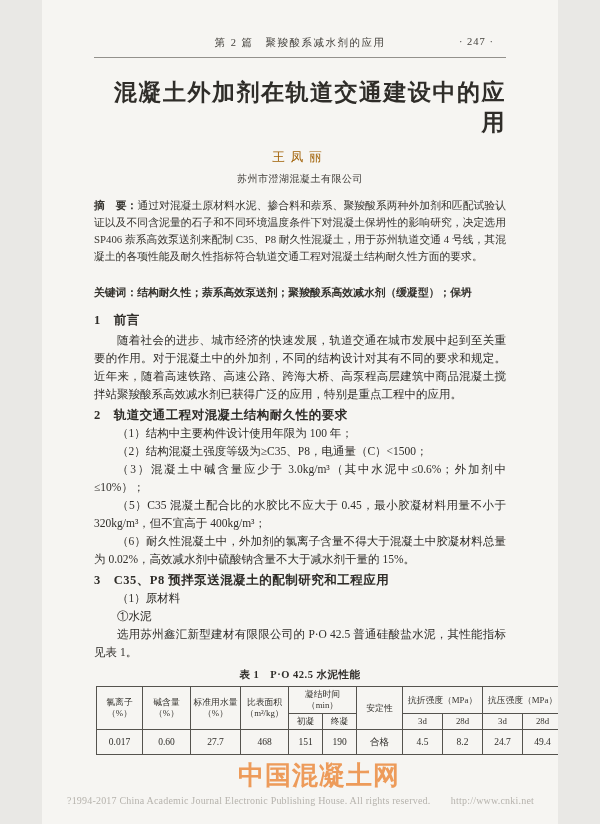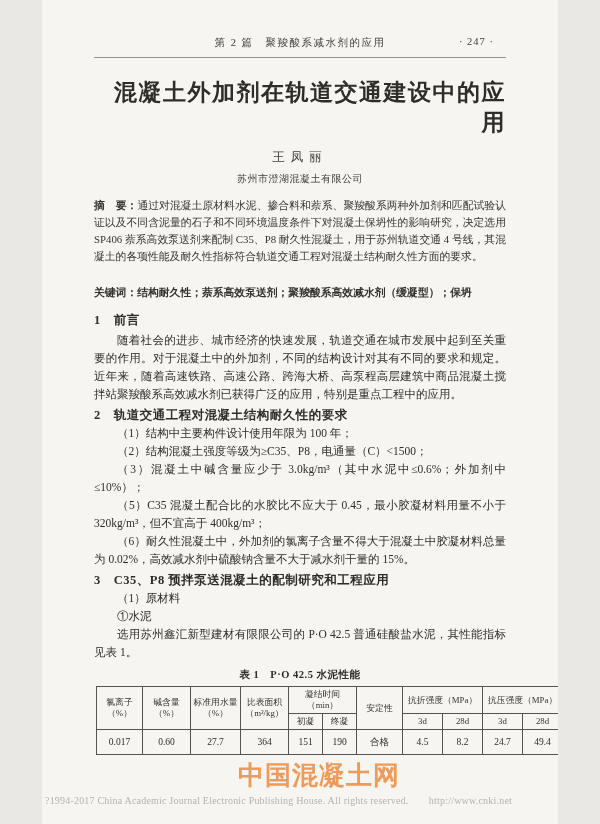--- a/index.html
+++ b/index.html
@@ -10,21 +10,21 @@
     font-family:"Liberation Serif","DejaVu Serif",serif;
   }
   
   .running-header { position:relative; height:14px; font-size:10.5px; color:#403e39; }
   .rh-chapter { position:absolute; left:0; right:0; text-align:center; letter-spacing:1.5px; }
   .rh-pageno { position:absolute; right:12px; top:0; letter-spacing:1px; }
   .header-rule { height:1px; background:#93918c; margin-top:7px; }
 
   
   .title { font-size:23px; font-weight:bold; text-align:right; margin:20px 0 0; letter-spacing:1.5px; line-height:30px; }
-  .author { text-align:center; font-size:12.5px; margin-top:11px; letter-spacing:6px; color:#404040; }
+  .author { text-align:center; font-size:12.5px; margin-top:11px; letter-spacing:6px; color:#a16207; }
   .affiliation { text-align:center; font-size:10px; margin-top:6px; color:#403e39; letter-spacing:0.5px; }
 
   
   .abstract { font-size:10.8px; line-height:17px; text-align:justify; margin:11px 0 0; color:#35332e; }
   .abstract .lbl { font-weight:bold; }
   .keywords { font-size:10.8px; line-height:17px; margin:19px 0 0; text-align:justify; font-weight:bold; color:#35332e; }
 
   
   .sec-heading { font-size:12.5px; font-weight:bold; margin:11px 0 0; line-height:17px; letter-spacing:0.5px; }
   .sec-heading.tight { margin-top:4px; }
@@ -41,21 +41,21 @@
   table.t1 th { font-size:8.8px; line-height:11px; color:#35332e; }
   table.t1 td { font-size:9.5px; height:20px; color:#2f2d29; }
 
   
   .watermark {
     position:absolute; top:761px; left:196px; font-size:26px; line-height:28px;
     color:#ed9b5a; font-family:"Liberation Sans","DejaVu Sans",sans-serif;
     font-weight:bold; letter-spacing:1px;
   }
   .copyright {
-    position:absolute; top:794px; left:3px; font-size:10px; color:#b6b3ad;
+    position:absolute; top:794px; left:25px; font-size:10px; color:#b6b3ad;
     font-family:"Liberation Serif","DejaVu Serif",serif; letter-spacing:0.2px;
   }
 </style>
 </head>
 <body>
 
 <div class="page">
 
   <div class="running-header">
     <span class="rh-chapter">第 2 篇　聚羧酸系减水剂的应用</span>
@@ -132,21 +132,21 @@
         <th>28d</th>
         <th>3d</th>
         <th>28d</th>
       </tr>
     </thead>
     <tbody>
       <tr>
         <td>0.017</td>
         <td>0.60</td>
         <td>27.7</td>
-        <td>364</td>
+        <td>468</td>
         <td>151</td>
         <td>190</td>
         <td>合格</td>
         <td>4.5</td>
         <td>8.2</td>
         <td>24.7</td>
         <td>49.4</td>
       </tr>
     </tbody>
   </table>

